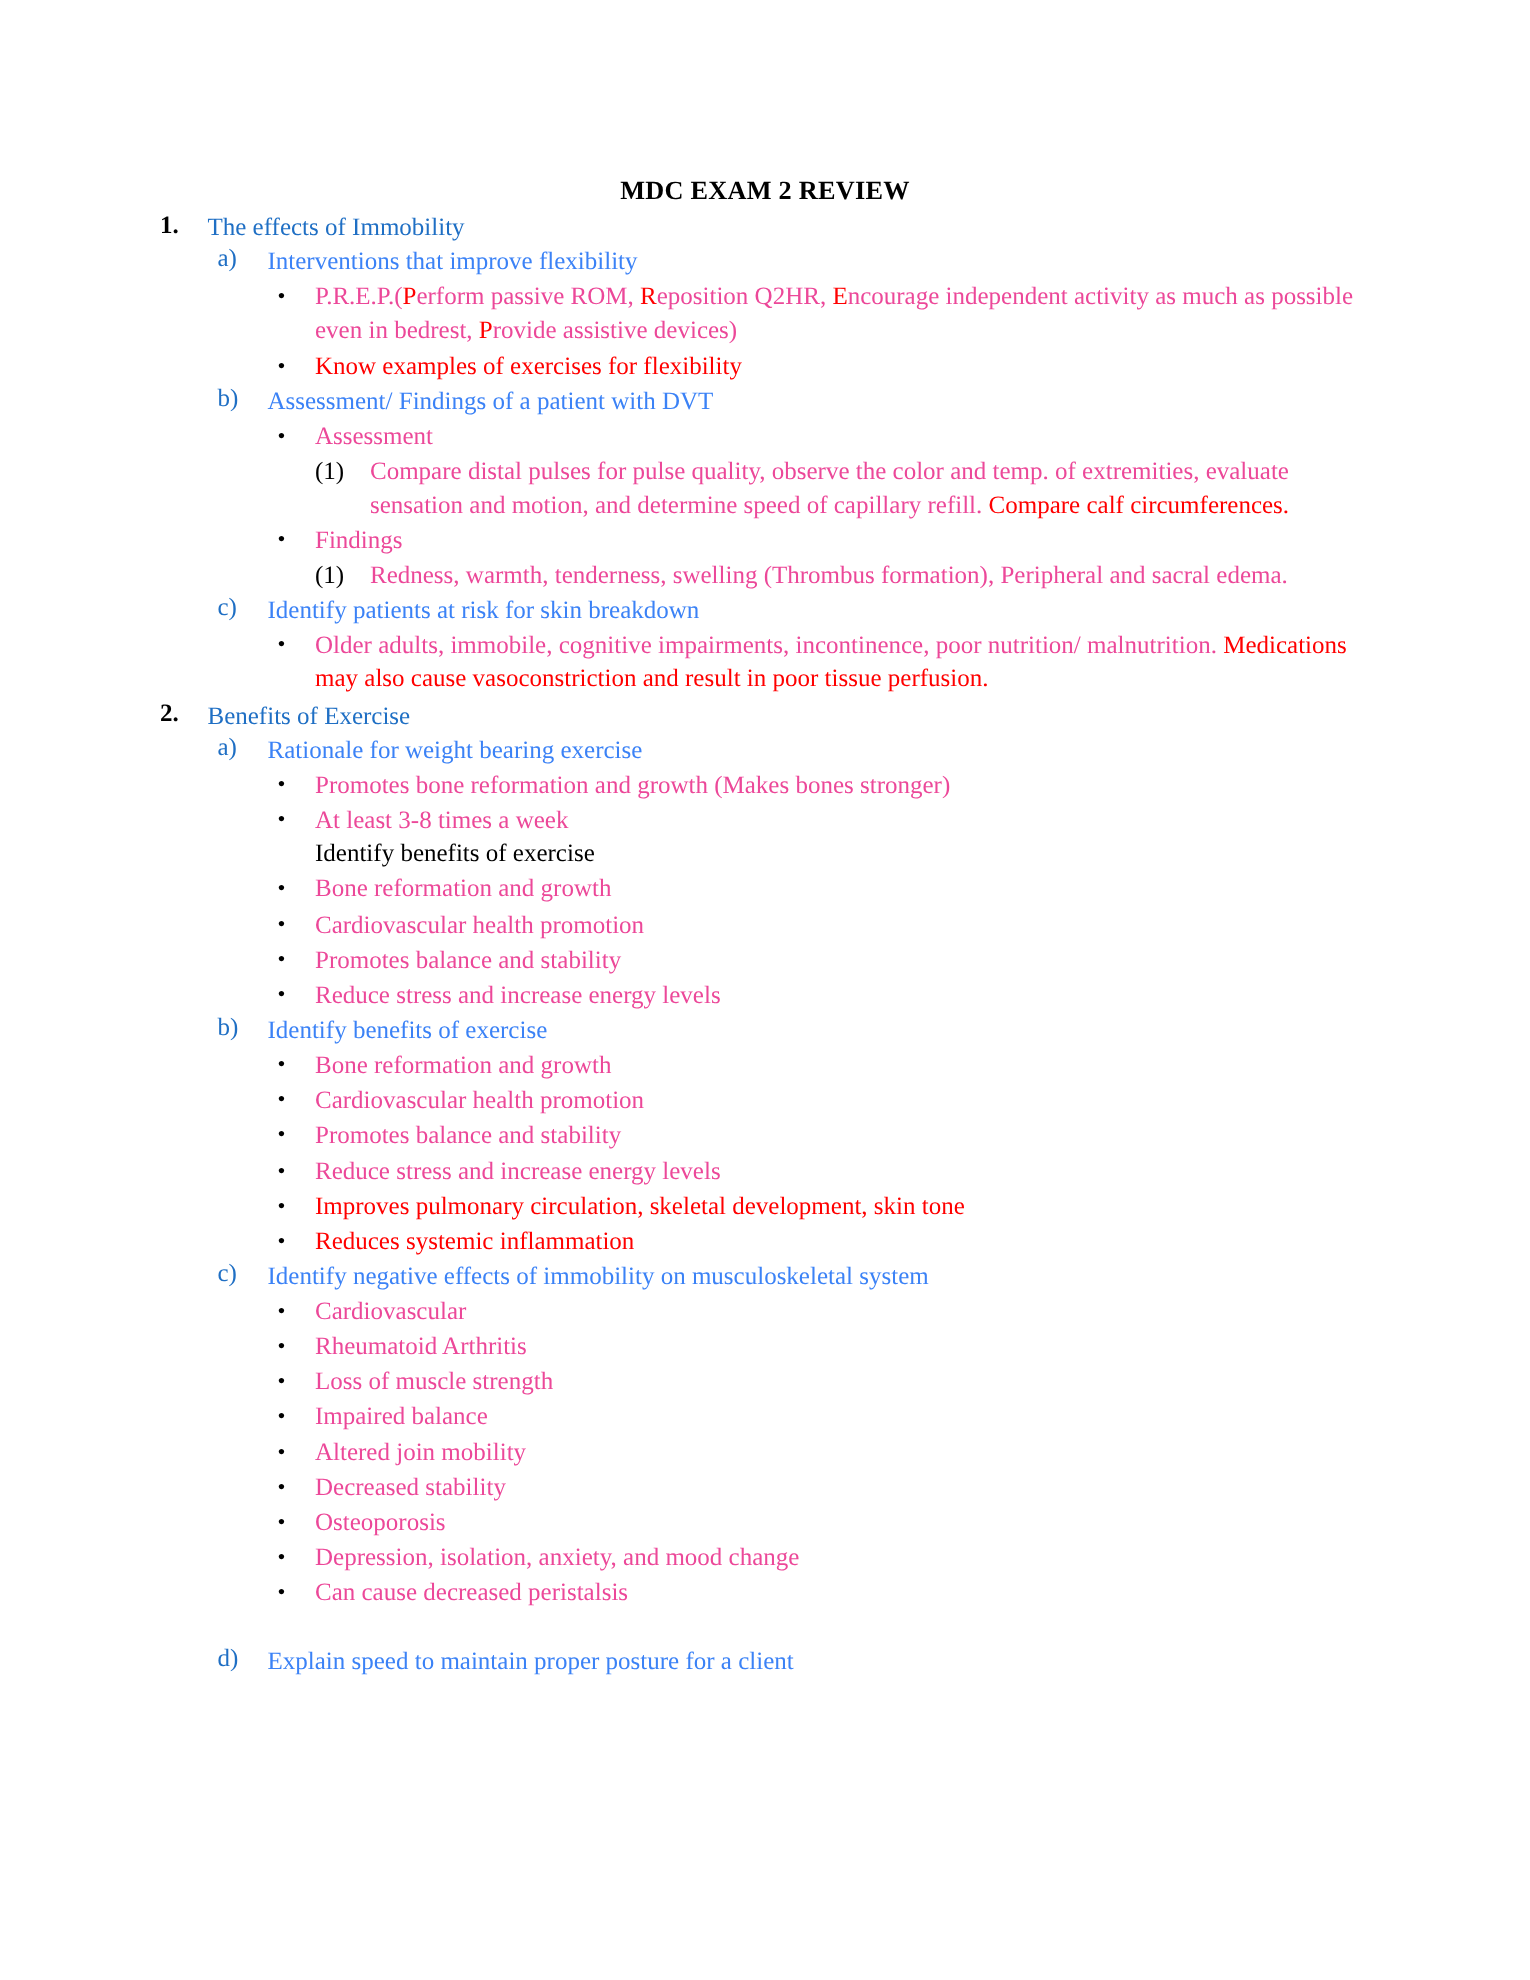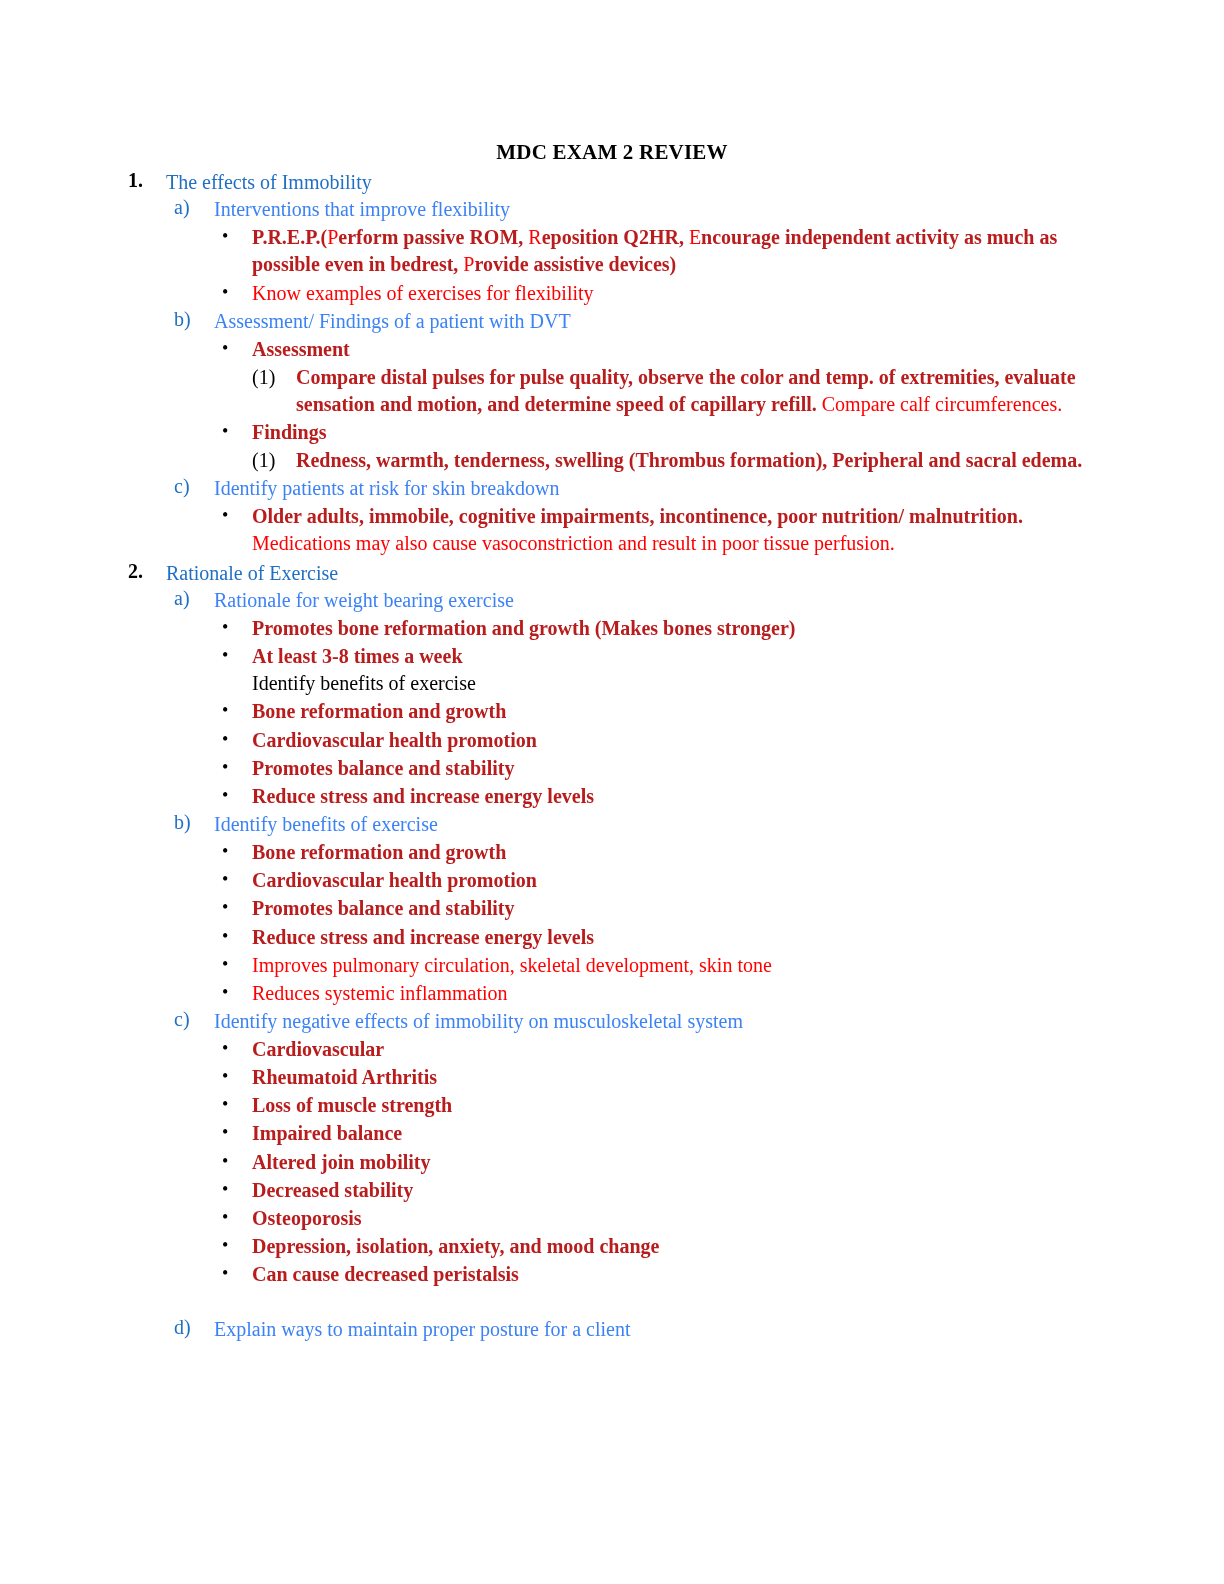--- a/index.html
+++ b/index.html
@@ -109,21 +109,21 @@
     line-height: 1.36;
     margin-top: 1px;
   }
   .lvl4 > li > .marker {
     position: absolute;
     left: 0px;
     top: 0;
   }
 
   .red { color: #ff0000; }
-  .blk { color: #b91c1c; font-weight: bold; }
+  .blk { color: #ec4899; }
   .spacer-line {
     height: 26px;
   }
 </style>
 </head>
 <body>
 
 <div class="page">
   <h1 class="doc-title">MDC EXAM 2 REVIEW</h1>
   <ol class="lvl1" id="outline-root">
@@ -155,21 +155,21 @@
             <span class="marker">c)</span>
             <div class="lvl2-title">Identify patients at risk for skin breakdown</div>
             <ul class="lvl3">
               <li><span class="bullet">•</span><span><span class="blk">Older adults, immobile, cognitive impairments, incontinence, poor nutrition/ malnutrition. </span><span class="red">Medications may also cause vasoconstriction and result in poor tissue perfusion.</span></span></li>
             </ul>
           </li>
         </ol>
       </li>
       <li>
         <span class="marker">2.</span>
-        <div class="lvl1-title">Rationale of Exercise</div>
+        <div class="lvl1-title">Benefits of Exercise</div>
         <ol class="lvl2">
           <li>
             <span class="marker">a)</span>
             <div class="lvl2-title">Rationale for weight bearing exercise</div>
             <ul class="lvl3">
               <li><span class="bullet">•</span><span><span class="blk">Promotes bone reformation and growth (Makes bones stronger)</span></span></li>
               <li><span class="bullet">•</span><span><span class="blk">At least 3-8 times a week</span></span><div>Identify benefits of exercise</div></li>
               <li><span class="bullet">•</span><span><span class="blk">Bone reformation and growth</span></span></li>
               <li><span class="bullet">•</span><span><span class="blk">Cardiovascular health promotion</span></span></li>
               <li><span class="bullet">•</span><span><span class="blk">Promotes balance and stability</span></span></li>
@@ -199,18 +199,18 @@
               <li><span class="bullet">•</span><span><span class="blk">Altered join mobility</span></span></li>
               <li><span class="bullet">•</span><span><span class="blk">Decreased stability</span></span></li>
               <li><span class="bullet">•</span><span><span class="blk">Osteoporosis</span></span></li>
               <li><span class="bullet">•</span><span><span class="blk">Depression, isolation, anxiety, and mood change</span></span></li>
               <li><span class="bullet">•</span><span><span class="blk">Can cause decreased peristalsis</span></span></li>
             </ul>
           </li>
           <div class="spacer-line"></div>
           <li>
             <span class="marker">d)</span>
-            <div class="lvl2-title">Explain ways to maintain proper posture for a client</div>
+            <div class="lvl2-title">Explain speed to maintain proper posture for a client</div>
           </li>
         </ol>
       </li>
     </ol>
 </div>
 
 </body></html>

